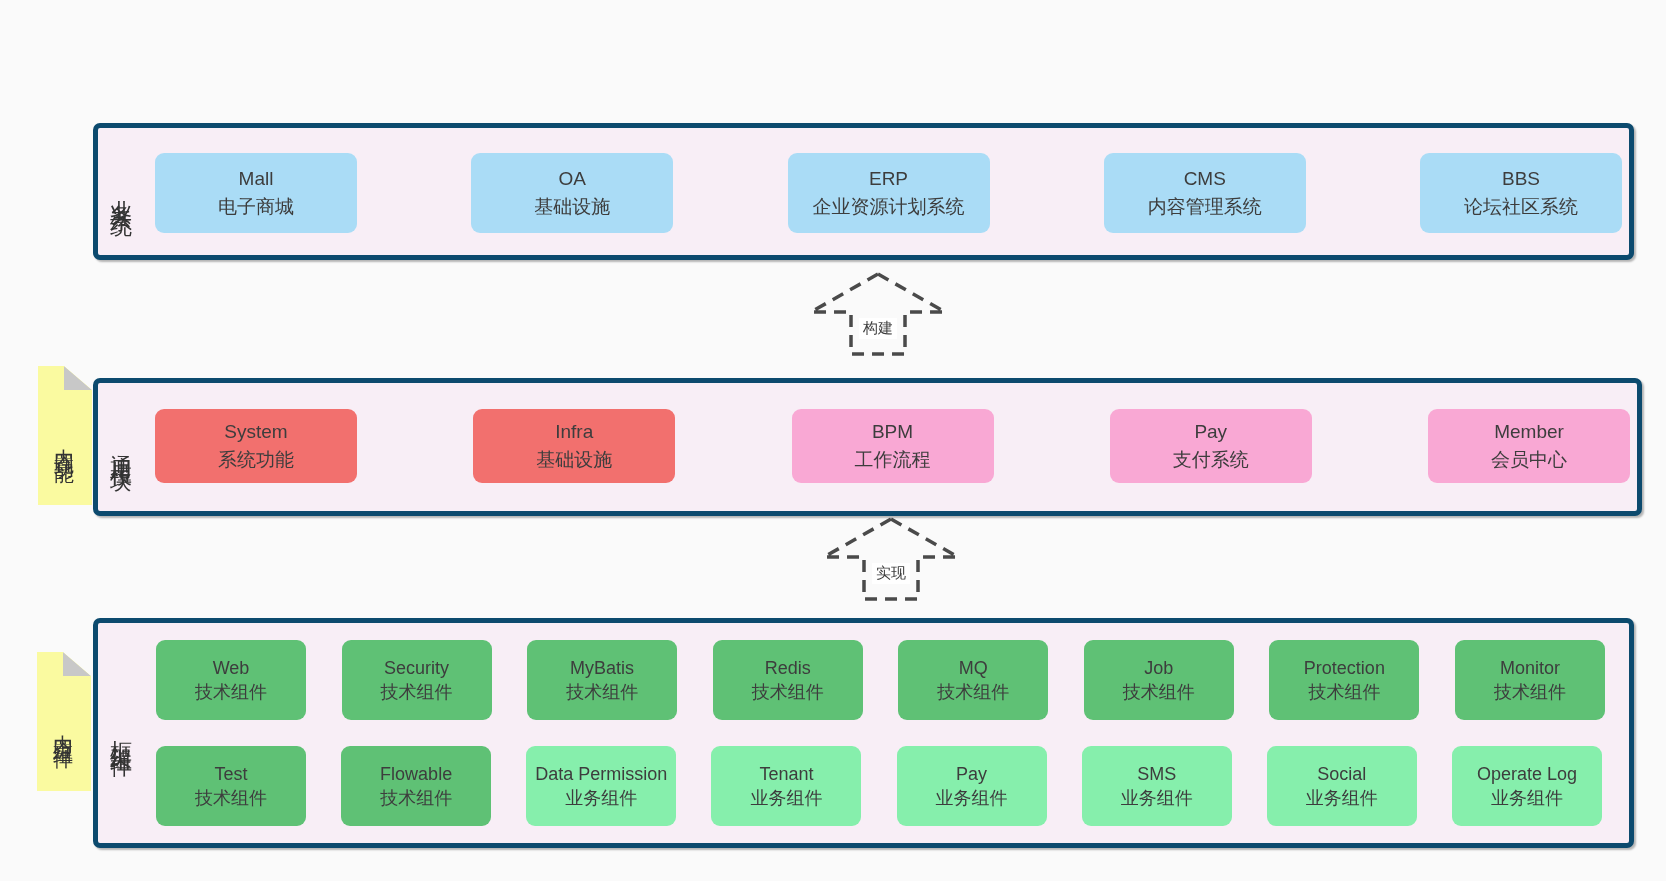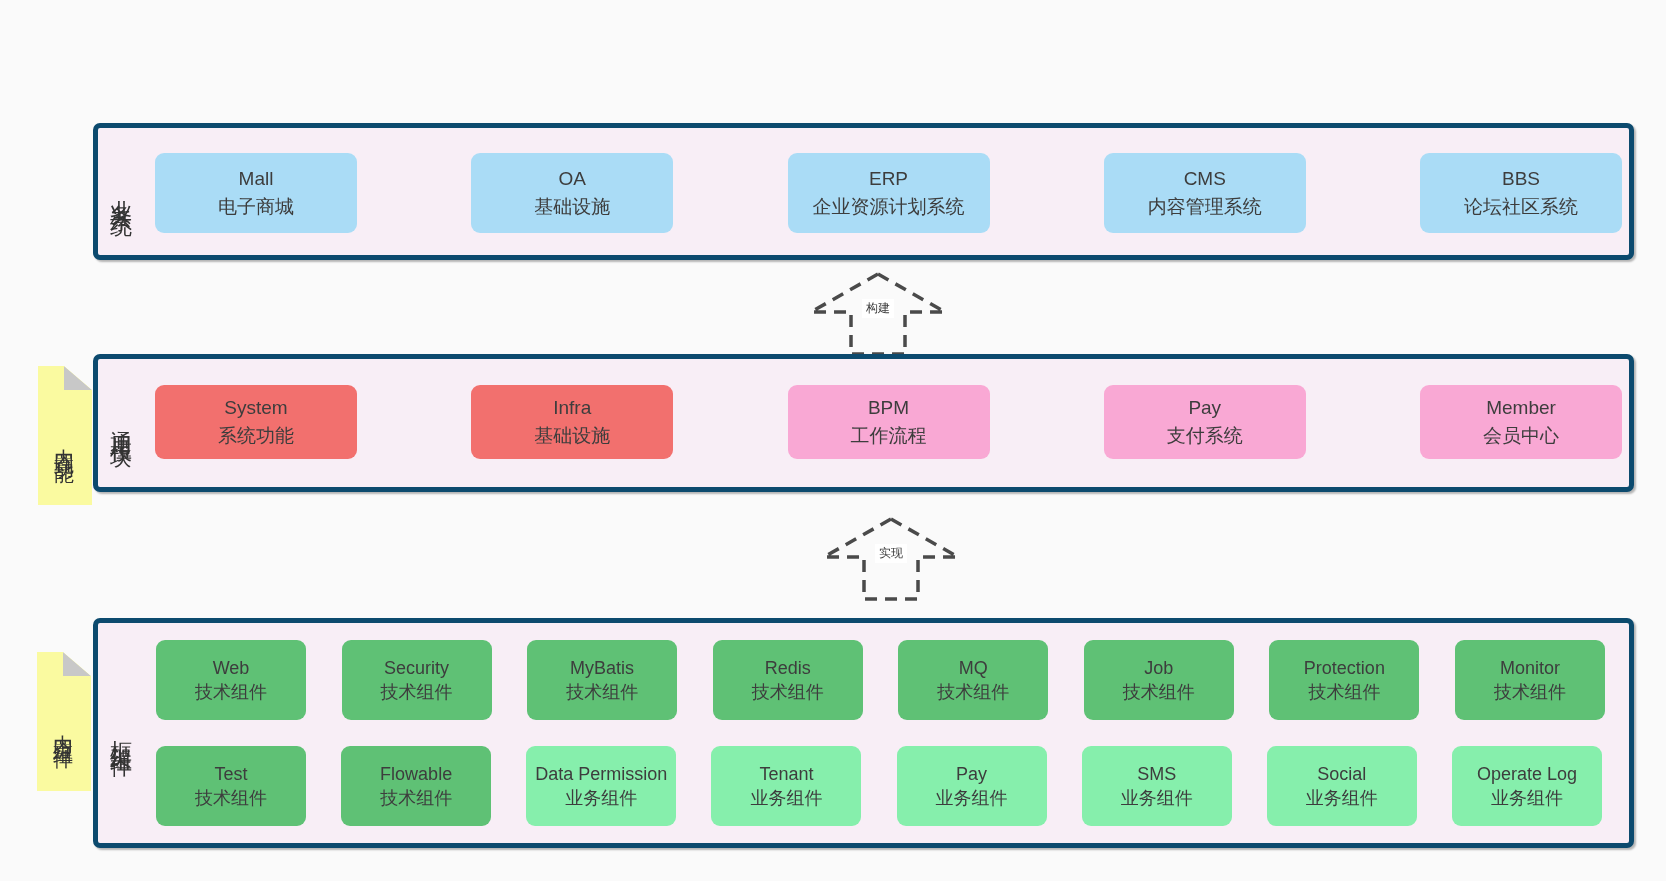--- a/index.html
+++ b/index.html
@@ -1,20 +1,20 @@
 <!DOCTYPE html>
 <html><head>
 <meta charset="utf-8">
 <style>
   html,body{margin:0;padding:0;background:#fafafa;font-family:"Liberation Sans",sans-serif;}
   .canvas{position:relative;width:1666px;height:881px;background:#fafafa;overflow:hidden;color:#3d3d3d;}
 
   .band{position:absolute;left:93px;width:1531px;background:#f8eef6;border:5px solid #0c4a6e;border-radius:7px;box-shadow:2px 2px 2px rgba(0,0,0,0.28);}
   .band1{top:123px;height:127px;}
-  .band2{top:354px;height:128px;}
+  .band2{top:378px;height:128px;padding-left:8px;}
   .band3{top:618px;height:220px;}
 
   .band-label{position:absolute;left:8px;top:50%;transform:translateY(-50%);writing-mode:vertical-rl;text-orientation:upright;font-size:22px;letter-spacing:5px;color:#333;white-space:nowrap;}
 
   .box-row{position:absolute;display:flex;justify-content:space-between;align-items:stretch;}
   .band1 .box-row{left:57px;right:7px;top:25px;height:80px;}
   .band2 .box-row{left:57px;right:7px;top:26px;height:74px;}
   .band3 .row1{left:58px;right:24px;top:17px;height:80px;}
   .band3 .row2{left:58px;right:27px;top:123px;height:80px;}
 
@@ -30,21 +30,21 @@
   .note{position:absolute;width:54px;height:139px;background:#fafaa0;clip-path:polygon(0 0,calc(100% - 28px) 0,100% 24px,100% 100%,0 100%);display:flex;align-items:center;justify-content:center;}
   .note1{left:38px;top:366px;}
   .note2{left:37px;top:652px;}
   .note-fold{position:absolute;right:0;top:0;width:28px;height:24px;background:#c8c8c8;clip-path:polygon(0 0,100% 100%,0 100%);}
   .note-text{writing-mode:vertical-rl;text-orientation:upright;font-size:20px;letter-spacing:5px;color:#333;margin-top:14px;}
 
   .arrow{position:absolute;width:140px;height:86px;}
   .arrow1{left:808px;top:271px;}
   .arrow2{left:821px;top:516px;}
   .arrow svg{position:absolute;left:0;top:0;}
-  .arrow-label{position:absolute;left:50%;top:28px;transform:translateX(-50%);background:#ffffff;padding:1px 4px;font-size:12px;color:#3d3d3d;white-space:nowrap;}
+  .arrow-label{position:absolute;left:50%;top:47px;transform:translateX(-50%);background:#ffffff;padding:1px 4px;font-size:15px;color:#3d3d3d;white-space:nowrap;}
 </style>
 </head>
 <body>
 
 <div class="canvas">
 
   <section class="band band1">
     <div class="band-label">业务系统</div>
     <div class="box-row">
       <div class="box c-blue">

